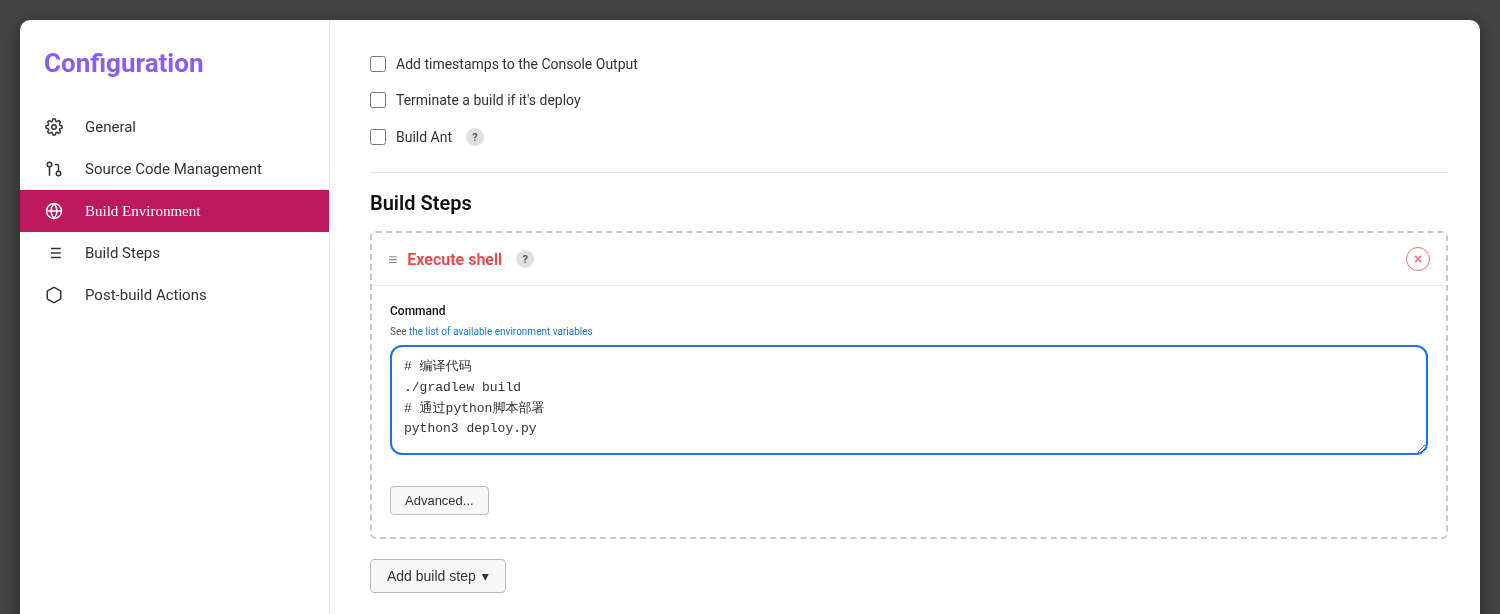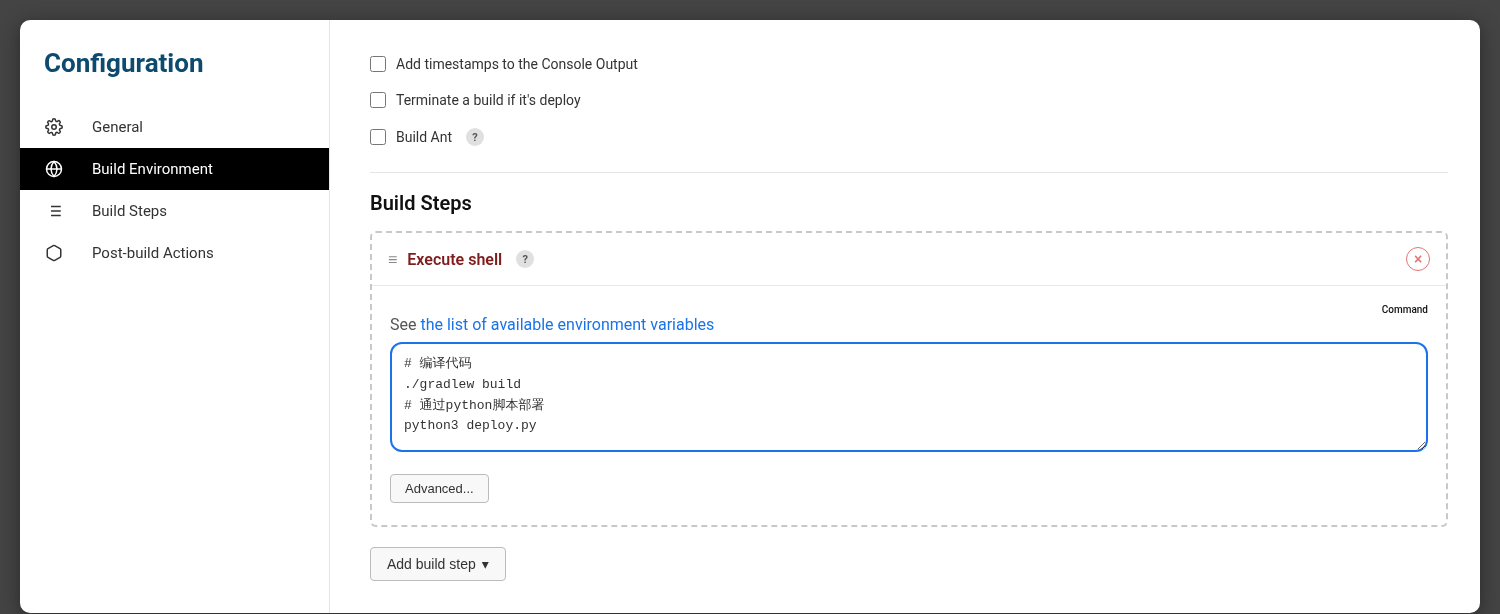--- a/index.html
+++ b/index.html
@@ -24,36 +24,37 @@
     
     .sidebar {
       width: 310px;
       flex-shrink: 0;
       padding: 28px 0;
       border-right: 1px solid #e5e5e5;
     }
     .sidebar-title {
       font-size: 26px;
       font-weight: 700;
-      color: #0c4a6e;
+      color: #8b5cf6;
       padding: 0 24px 28px 24px;
     }
     .sidebar-item {
       display: flex;
       align-items: center;
-      gap: 28px;
+      gap: 21px;
       padding: 11px 24px;
       cursor: pointer;
       color: #333;
       font-size: 15px;
       border-radius: 0;
     }
     .sidebar-item.active {
-      background: #000000;
+      background: #be185d;
       color: #fff;
+      font-family: Liberation Serif, serif;
     }
     .sidebar-item .icon {
       width: 20px;
       height: 20px;
       display: flex;
       align-items: center;
       justify-content: center;
       flex-shrink: 0;
       font-size: 16px;
     }
@@ -128,47 +129,47 @@
       gap: 10px;
     }
     .drag-icon {
       color: #888;
       font-size: 16px;
       cursor: grab;
     }
     .step-title {
       font-size: 16px;
       font-weight: 600;
-      color: #7f1d1d;
+      color: #ef4444;
     }
     .close-btn {
       width: 24px;
       height: 24px;
       border-radius: 50%;
       border: 1.5px solid #e57373;
       background: #fff;
       color: #e57373;
       display: flex;
       align-items: center;
       justify-content: center;
       cursor: pointer;
       font-size: 14px;
       font-weight: bold;
     }
     .step-card-body {
       padding: 18px 18px 22px 18px;
     }
     .field-label {
-      font-size: 10px;
+      font-size: 12px;
       font-weight: 500;
       color: #111;
-      text-align: right;
+      margin-bottom: 8px;
     }
     .env-vars-link {
-      font-size: 16px;
+      font-size: 10px;
       color: #555;
       margin-bottom: 8px;
     }
     .env-vars-link a {
       color: #1a73e8;
       text-decoration: none;
     }
     .code-textarea {
       width: 100%;
       min-height: 110px;
@@ -185,21 +186,21 @@
     }
     .advanced-btn {
       display: inline-block;
       padding: 6px 14px;
       border: 1px solid #bbb;
       border-radius: 4px;
       background: #f8f8f8;
       font-size: 13px;
       color: #333;
       cursor: pointer;
-      margin-top: 18px;
+      margin-top: 27px;
     }
     
     .add-step-btn {
       display: inline-flex;
       align-items: center;
       gap: 6px;
       padding: 8px 16px;
       border: 1px solid #bbb;
       border-radius: 4px;
       background: #f8f8f8;
@@ -221,20 +222,31 @@
     <div id="sidebar-items-container">
 
     <div class="sidebar-item">
           <span class="icon">
             <svg width="18" height="18" viewBox="0 0 24 24" fill="none" stroke="currentColor" stroke-width="2">
               <circle cx="12" cy="12" r="3"></circle>
               <path d="M19.4 15a1.65 1.65 0 0 0 .33 1.82l.06.06a2 2 0 0 1-2.83 2.83l-.06-.06a1.65 1.65 0 0 0-1.82-.33 1.65 1.65 0 0 0-1 1.51V21a2 2 0 0 1-4 0v-.09A1.65 1.65 0 0 0 9 19.4a1.65 1.65 0 0 0-1.82.33l-.06.06a2 2 0 0 1-2.83-2.83l.06-.06A1.65 1.65 0 0 0 4.68 15a1.65 1.65 0 0 0-1.51-1H3a2 2 0 0 1 0-4h.09A1.65 1.65 0 0 0 4.6 9a1.65 1.65 0 0 0-.33-1.82l-.06-.06a2 2 0 0 1 2.83-2.83l.06.06A1.65 1.65 0 0 0 9 4.68a1.65 1.65 0 0 0 1-1.51V3a2 2 0 0 1 4 0v.09a1.65 1.65 0 0 0 1 1.51 1.65 1.65 0 0 0 1.82-.33l.06-.06a2 2 0 0 1 2.83 2.83l-.06.06A1.65 1.65 0 0 0 19.4 9a1.65 1.65 0 0 0 1.51 1H21a2 2 0 0 1 0 4h-.09a1.65 1.65 0 0 0-1.51 1z"></path>
             </svg>
           </span>
           <span>General</span>
+        </div>
+        <div class="sidebar-item">
+          <span class="icon">
+            <svg width="18" height="18" viewBox="0 0 24 24" fill="none" stroke="currentColor" stroke-width="2">
+              <circle cx="18" cy="18" r="3"></circle>
+              <circle cx="6" cy="6" r="3"></circle>
+              <path d="M13 6h3a2 2 0 0 1 2 2v7"></path>
+              <line x1="6" y1="9" x2="6" y2="21"></line>
+            </svg>
+          </span>
+          <span>Source Code Management</span>
         </div>
         <div class="sidebar-item active">
           <span class="icon">
             <svg width="18" height="18" viewBox="0 0 24 24" fill="none" stroke="currentColor" stroke-width="2">
               <circle cx="12" cy="12" r="10"></circle>
               <line x1="2" y1="12" x2="22" y2="12"></line>
               <path d="M12 2a15.3 15.3 0 0 1 4 10 15.3 15.3 0 0 1-4 10 15.3 15.3 0 0 1-4-10 15.3 15.3 0 0 1 4-10z"></path>
             </svg>
           </span>
           <span>Build Environment</span>

